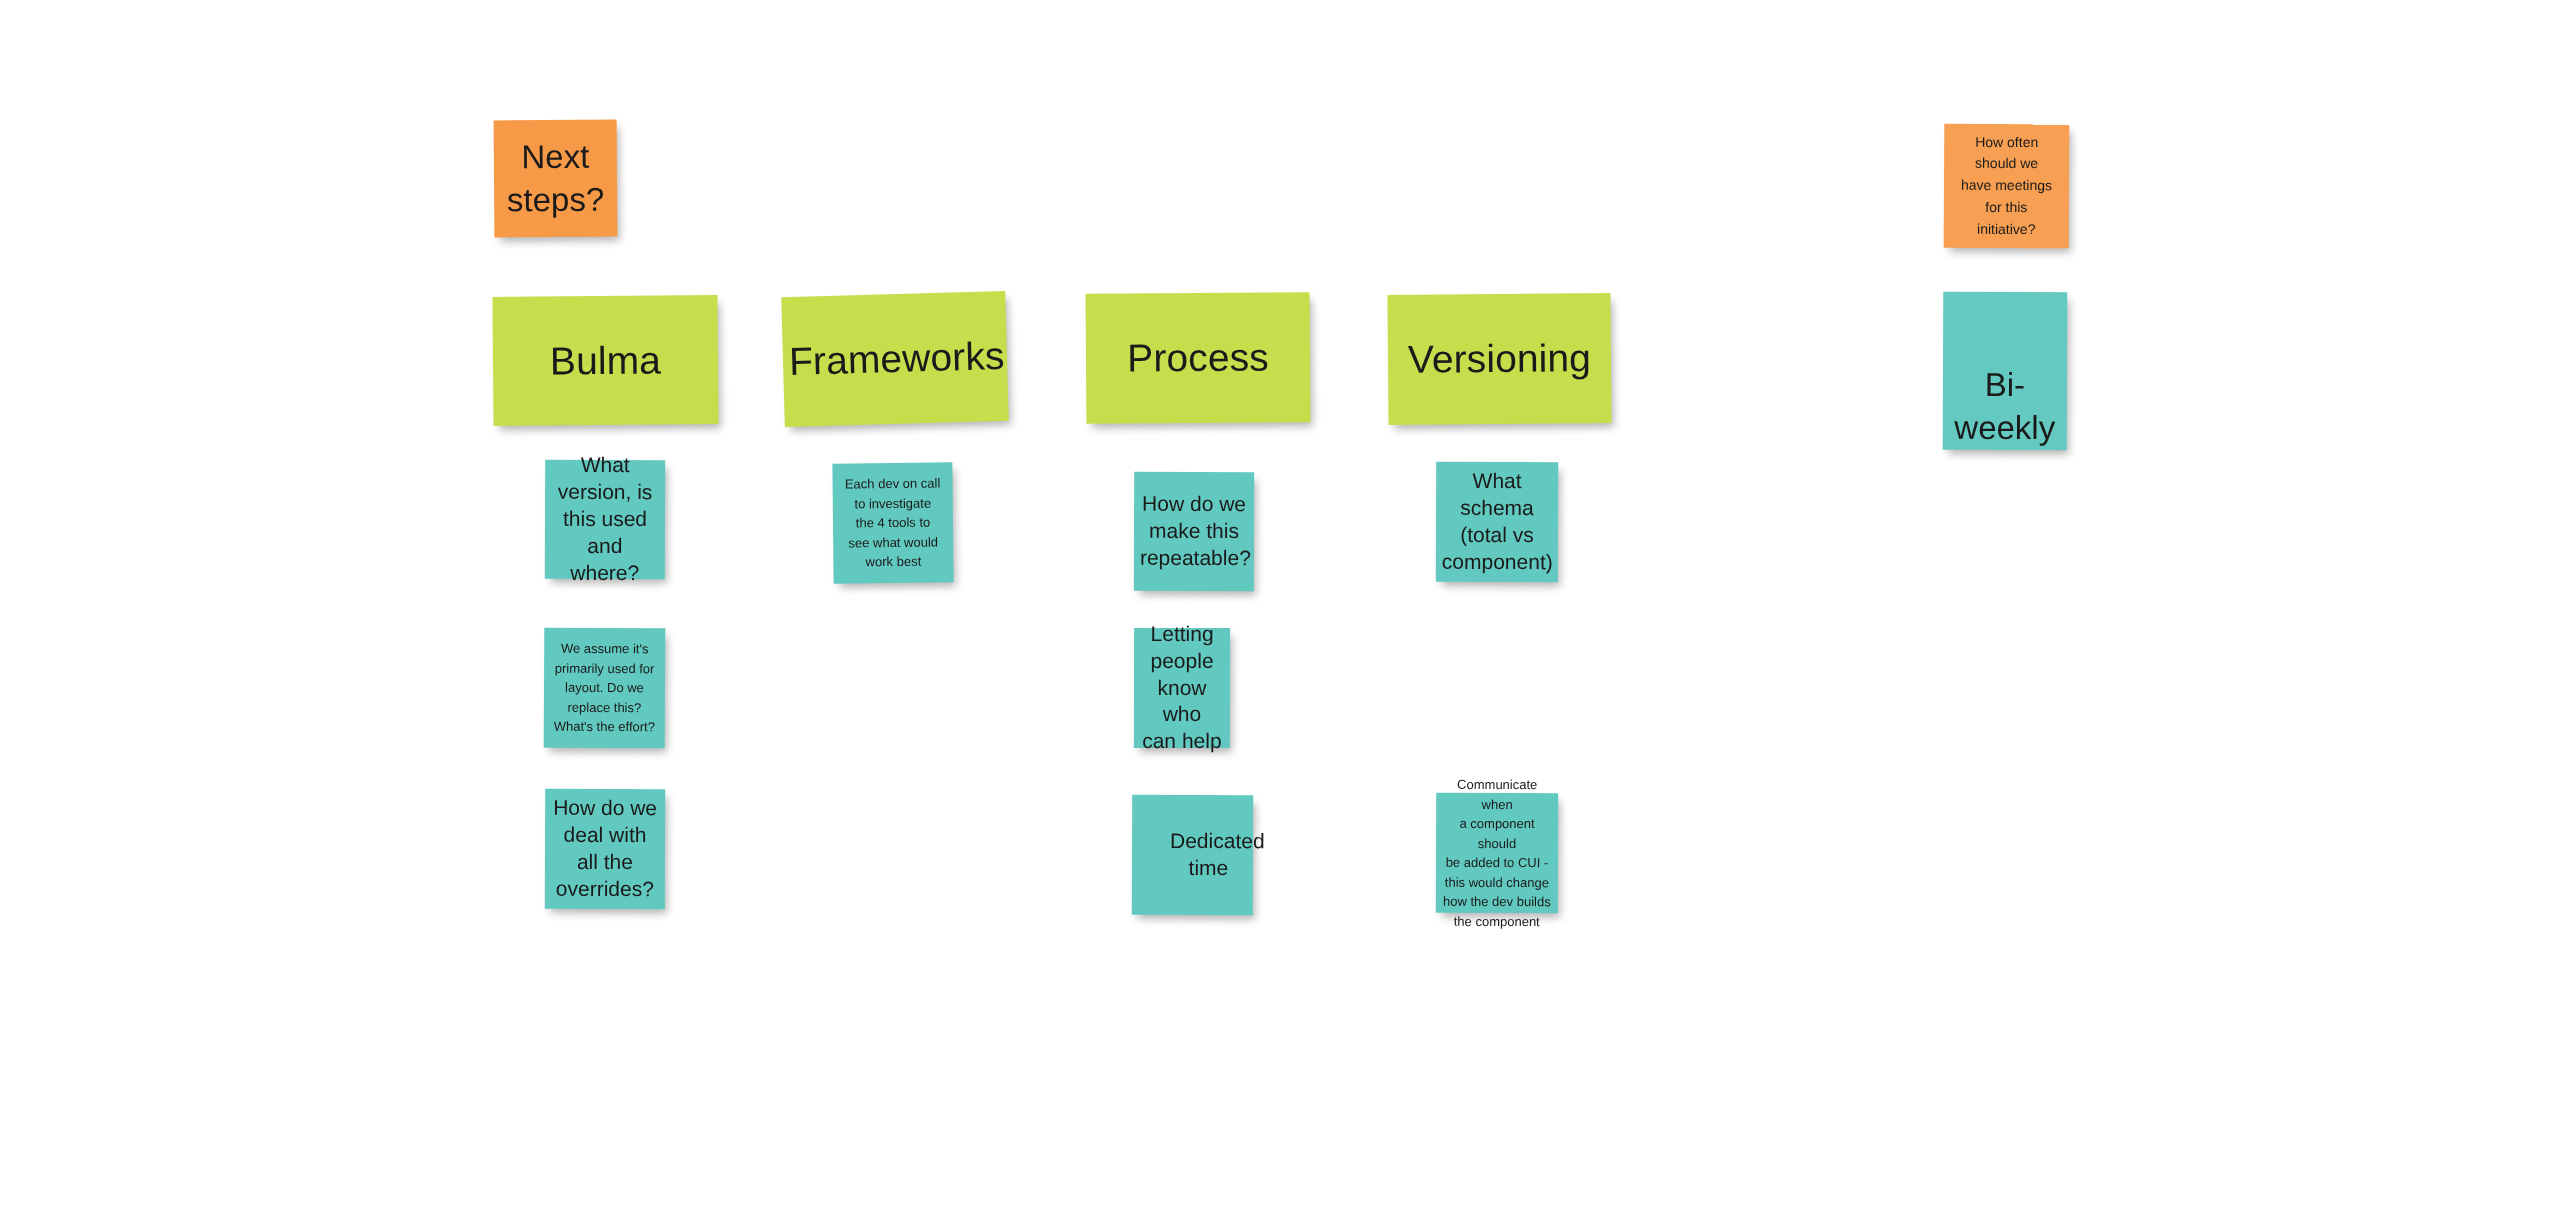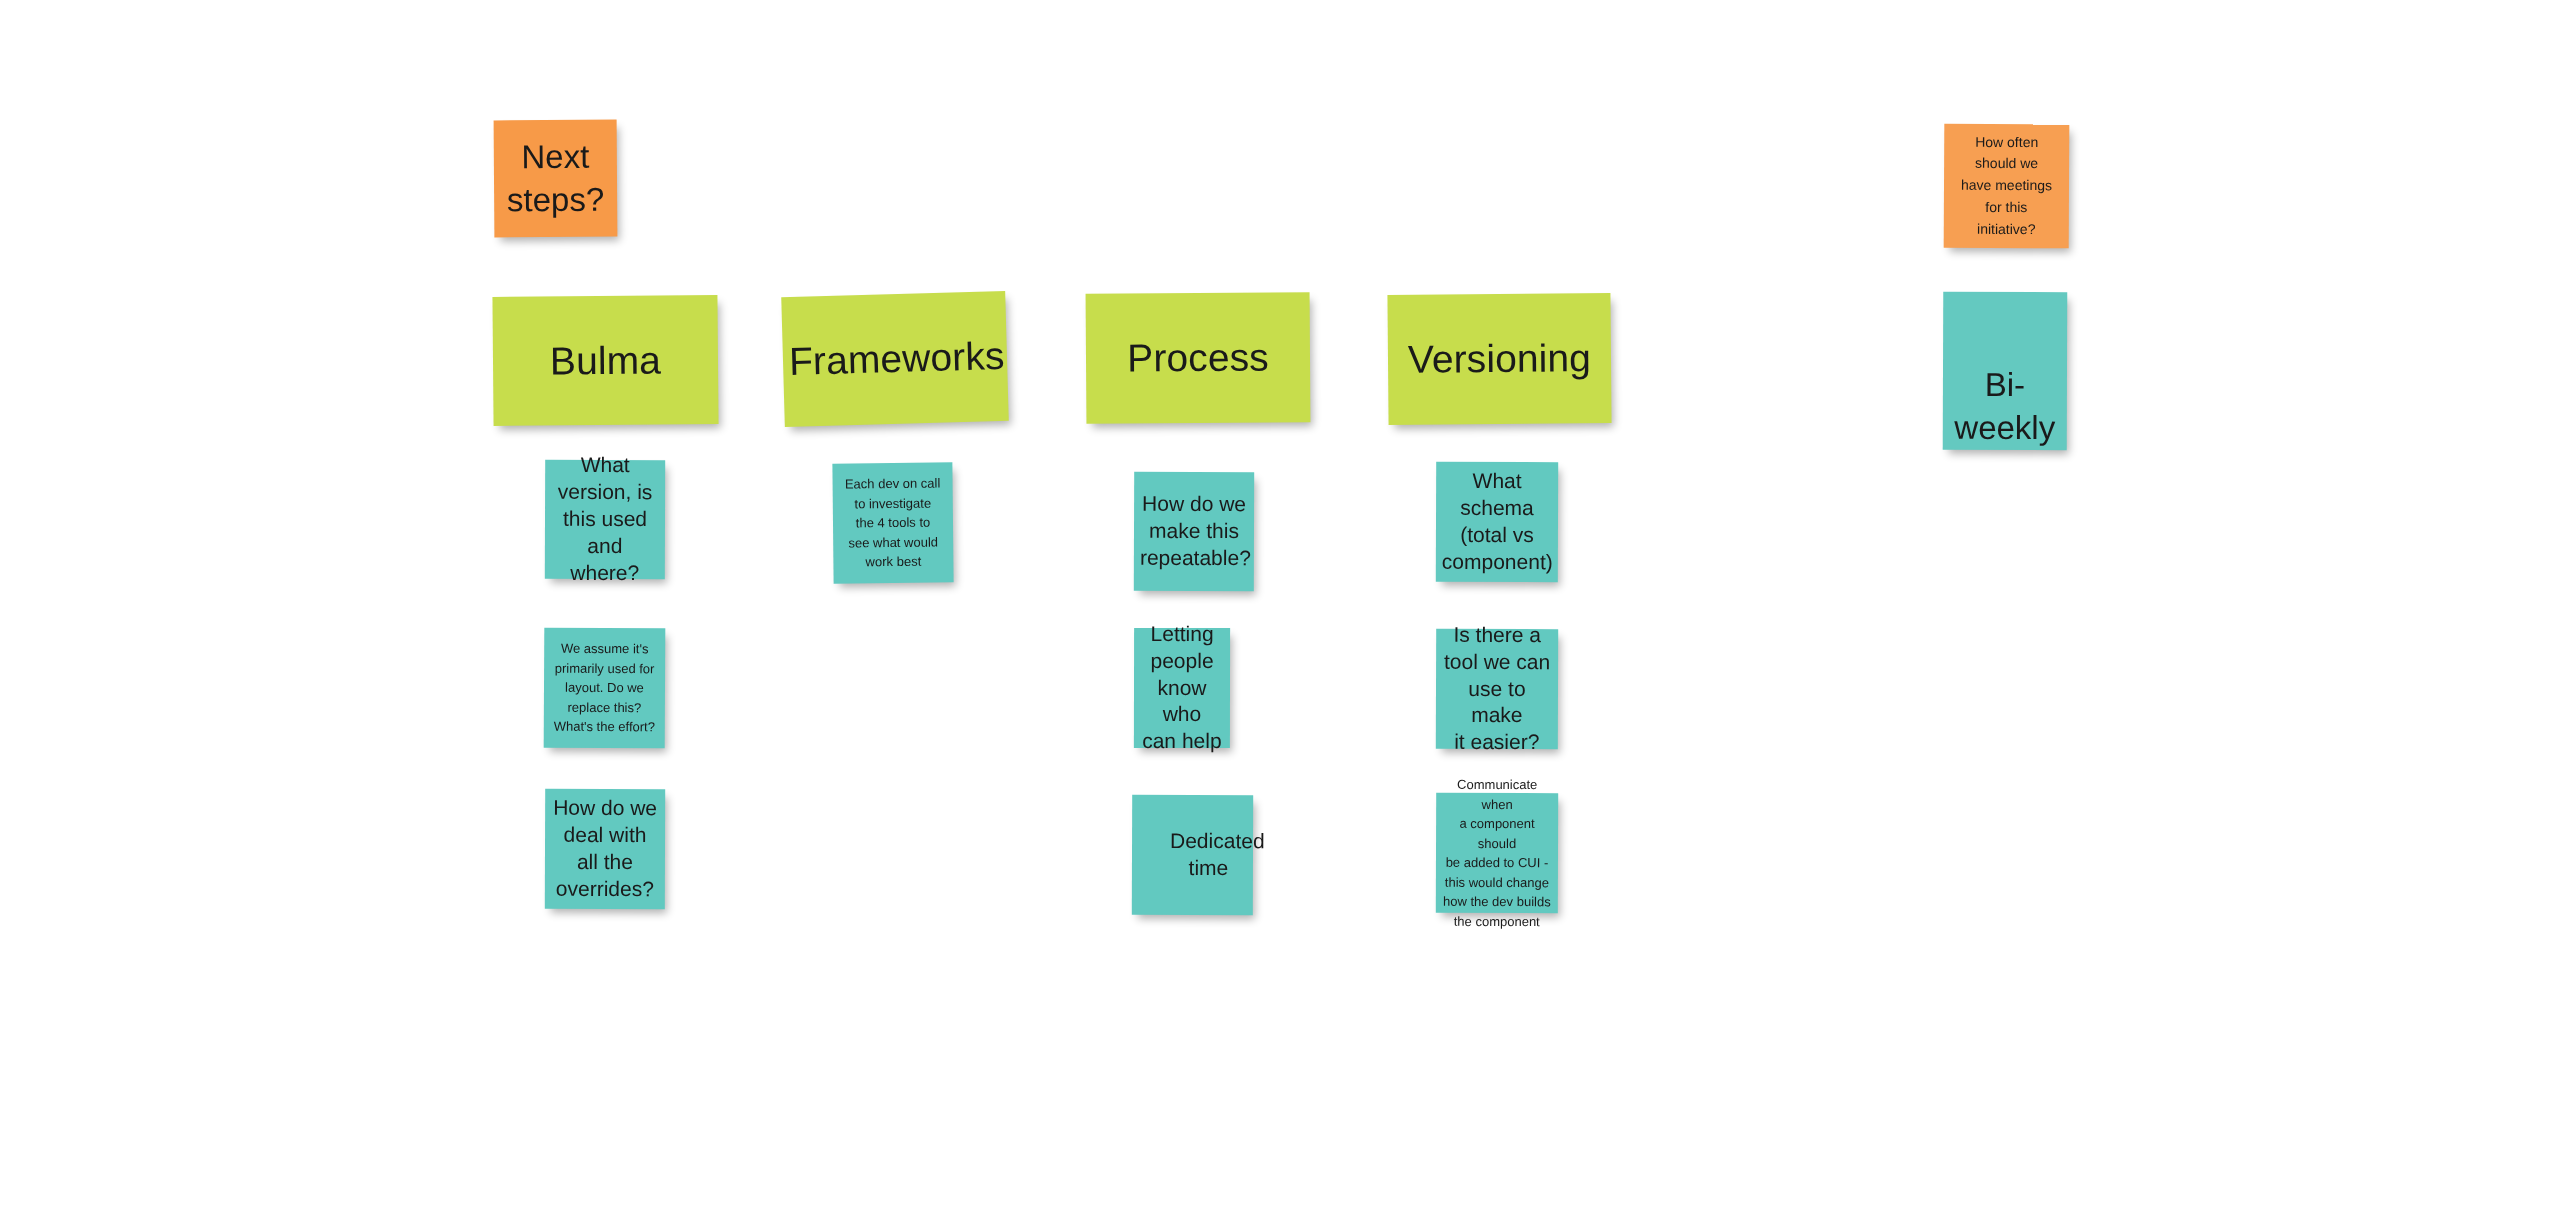--- a/index.html
+++ b/index.html
@@ -174,26 +174,20 @@
     <span class="note-text">Versioning</span>
   </div>
 
   <div class="note note--sub" style="left:1436px; top:462px; width:122px; height:120px; transform:rotate(0.2deg);">
     <span class="note-text">What
 schema
 (total vs
 component)</span>
   </div>
 
-  <div class="note note--sub" style="left:1436px; top:629px; width:122px; height:120px; transform:rotate(0.2deg);">
-    <span class="note-text">Is there a
-tool we can
-use to make
-it easier?</span>
-  </div>
 
   <div class="note note--small" style="left:1436px; top:793px; width:122px; height:120px; transform:rotate(0.2deg);">
     <span class="note-text">Communicate when
 a component should
 be added to CUI -
 this would change
 how the dev builds
 the component</span>
   </div>
 

